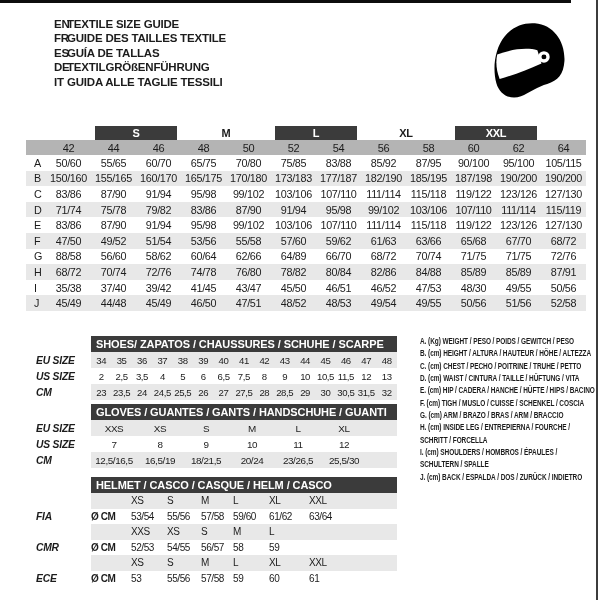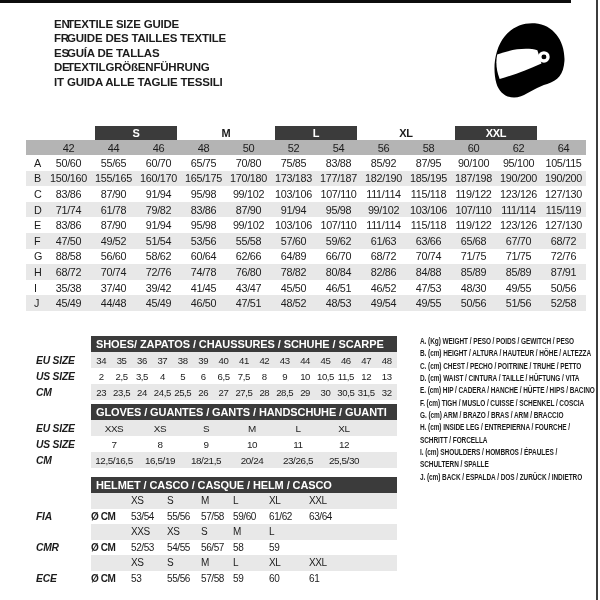--- a/index.html
+++ b/index.html
@@ -176,21 +176,21 @@
           <td>107/110</td>
           <td>111/114</td>
           <td>115/118</td>
           <td>119/122</td>
           <td>123/126</td>
           <td>127/130</td>
         </tr>
         <tr class="dr shaded">
           <td class="rlbl">D</td>
           <td>71/74</td>
-          <td>61/78</td>
+          <td>75/78</td>
           <td>79/82</td>
           <td>83/86</td>
           <td>87/90</td>
           <td>91/94</td>
           <td>95/98</td>
           <td>99/102</td>
           <td>103/106</td>
           <td>107/110</td>
           <td>111/114</td>
           <td>115/119</td>

